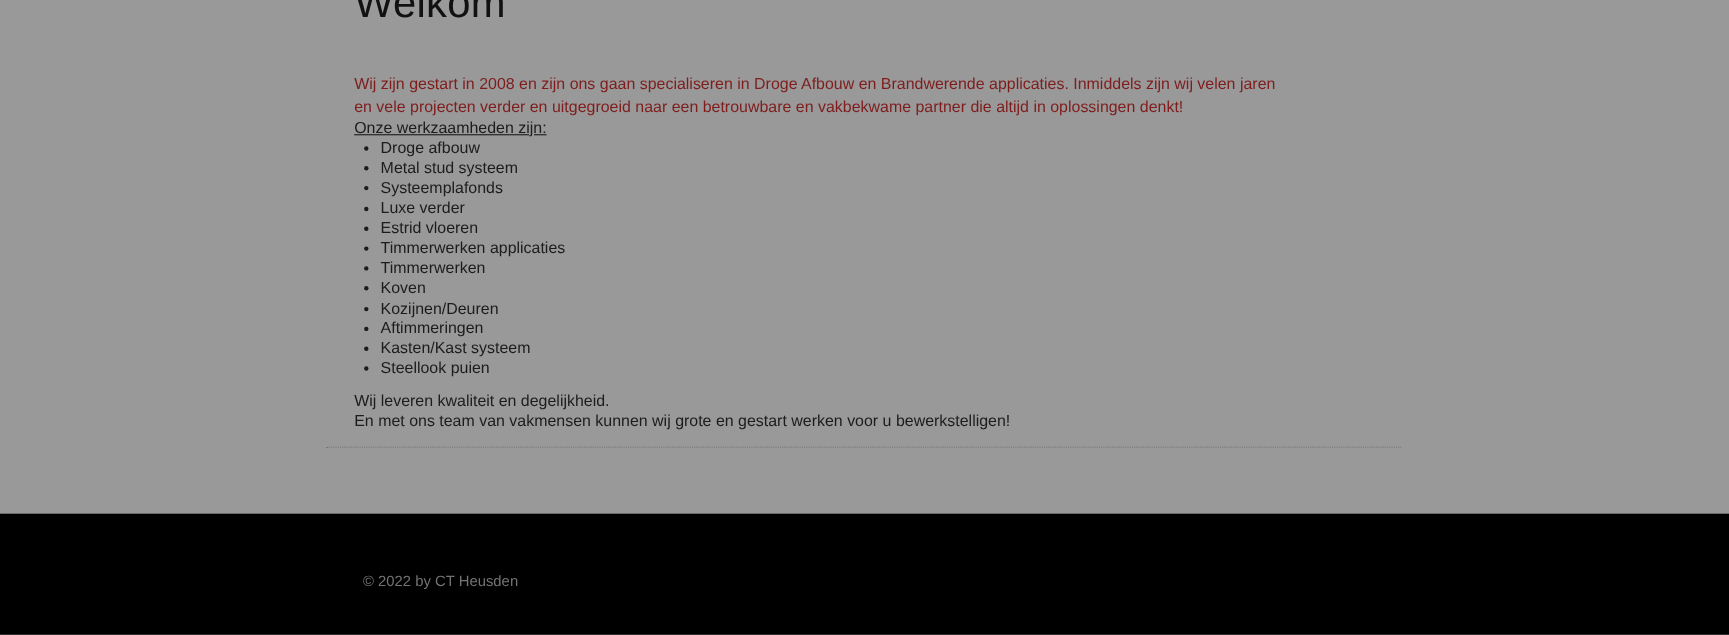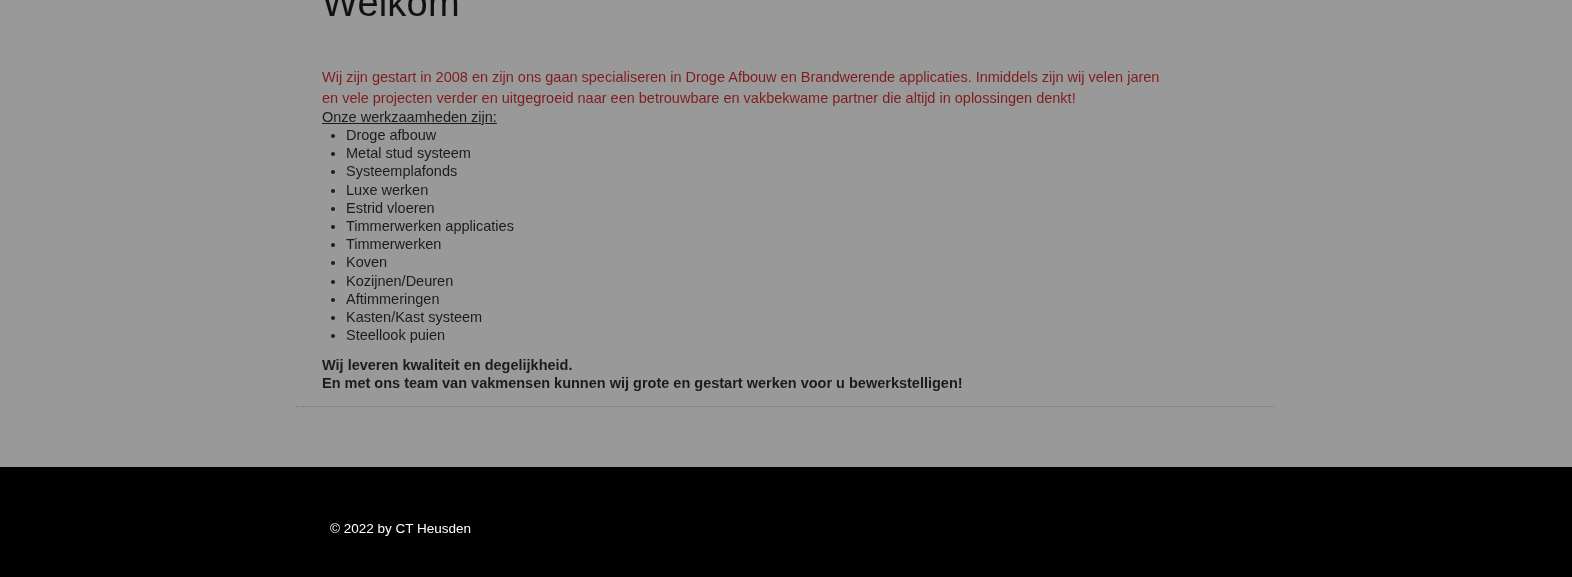--- a/index.html
+++ b/index.html
@@ -81,21 +81,20 @@
   .closing {
     position: absolute;
     left: 0;
     top: 357px;
     font-size: 14.5px;
     line-height: 16.5px;
     color: #1c1c1c;
   }
   .closing div {
     margin-bottom: 1px;
-    font-weight: bold;
   }
   .divider {
     position: absolute;
     left: -26px;
     top: 406px;
     width: 978px;
     height: 0;
     border-top: 1px dotted #777777;
   }
   .footer-gap {
@@ -112,21 +111,21 @@
     top: 467px;
     width: 1572px;
     height: 110px;
     background: #000000;
   }
   .footer-text {
     position: absolute;
     left: 330px;
     top: 53px;
     font-size: 13.5px;
-    color: #ffffff;
+    color: #737373;
     line-height: 18px;
   }
 </style>
 </head>
 <body>
 
 <div class="page">
 
   <div class="content-area">
     <div class="inner">
@@ -134,21 +133,21 @@
       <h1 class="page-title">Welkom</h1>
 
       <p class="intro">Wij zijn gestart in 2008 en zijn ons gaan specialiseren in Droge Afbouw en Brandwerende applicaties. Inmiddels zijn wij velen jaren en vele projecten verder en uitgegroeid naar een betrouwbare en vakbekwame partner die altijd in oplossingen denkt!</p>
 
       <div class="works-label">Onze werkzaamheden zijn:</div>
 
       <ul class="works-list">
         <li>Droge afbouw</li>
         <li>Metal stud systeem</li>
         <li>Systeemplafonds</li>
-        <li>Luxe werken</li>
+        <li>Luxe verder</li>
         <li>Estrid vloeren</li>
         <li>Timmerwerken applicaties</li>
         <li>Timmerwerken</li>
         <li>Koven</li>
         <li>Kozijnen/Deuren</li>
         <li>Aftimmeringen</li>
         <li>Kasten/Kast systeem</li>
         <li>Steellook puien</li>
       </ul>
 

